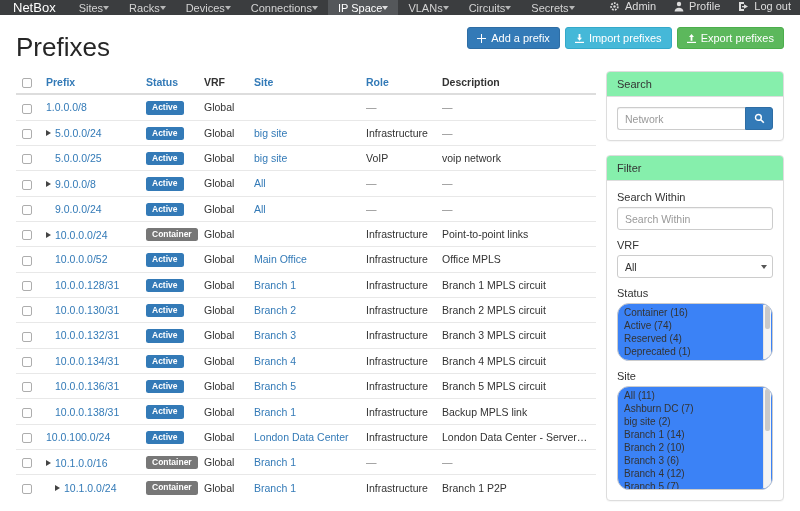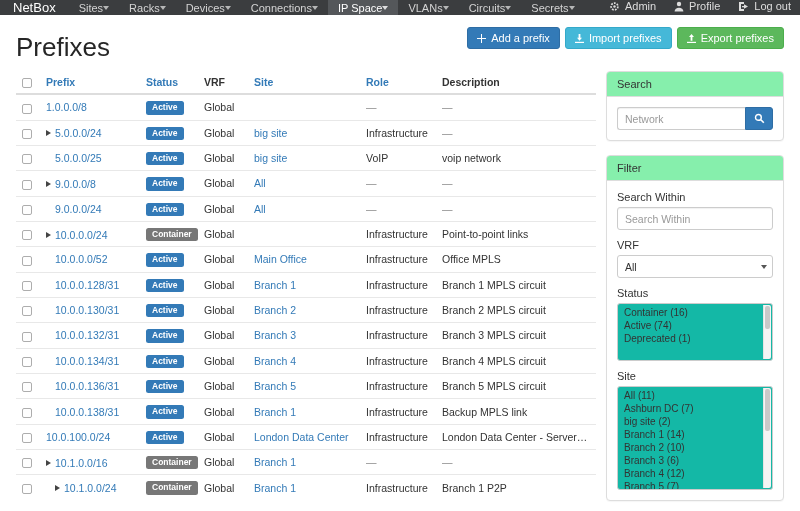--- a/index.html
+++ b/index.html
@@ -68,21 +68,21 @@
   .form-input::placeholder { color: #999; }
   .input-group .form-input { border-radius: 3px 0 0 3px; border-right: 0; }
   .search-btn { width: 28px; height: 23px; flex: none; background: var(--accent, #337ab7); border: 1px solid #2e6da4;
     border-radius: 0 3px 3px 0; display: flex; align-items: center; justify-content: center; cursor: pointer; }
   .flabel { display: block; margin: 9px 0 4px; color: #333; }
   .flabel.first { margin-top: 0; }
   .select { position: relative; height: 23px; border: 1px solid #ccc; border-radius: 3px; background: #fff;
     display: flex; align-items: center; padding: 0 18px 0 7px; cursor: pointer; font-size: 10.5px; }
   .sel-caret { position: absolute; right: 5px; top: 9px; width: 0; height: 0;
     border-left: 3.5px solid transparent; border-right: 3.5px solid transparent; border-top: 4px solid #555; }
-  .listbox { position: relative; border: 1px solid #ccc; border-radius: 3px; padding: 2px 14px 2px 6px; overflow: hidden; background: #14b8a6; cursor: default; }
+  .listbox { position: relative; border: 1px solid #ccc; border-radius: 12px; padding: 2px 14px 2px 6px; overflow: hidden; background: #3b82f6; cursor: default; }
   .listbox .opt { font-size: 10px; line-height: 13px; white-space: nowrap; overflow: hidden; color: #333; }
   .listbox .sb { position: absolute; top: 1px; right: 1px; bottom: 1px; width: 8px; background: #f4f4f4;
     border-left: 1px solid #e4e4e4; border-radius: 0 2px 2px 0; }
   .listbox .sb .thumb { position: absolute; top: 1px; left: 1px; width: 5px; height: 42%; background: #c9c9c9; border-radius: 2px; }
 </style>
 </head>
 <body>
 
 <nav class="navbar">
   <div class="brand">NetBox</div>
@@ -416,20 +416,21 @@
         <div class="select">
           <span>All</span>
           <span class="sel-caret"></span>
         </div>
 
         <label class="flabel">Status</label>
         <div class="listbox" style="height:58px">
           <div>
               <div class="opt">Container (16)</div>
               <div class="opt">Active (74)</div>
+              <div class="opt">Reserved (4)</div>
               <div class="opt">Deprecated (1)</div>
             </div>
           <div class="sb">
               <div class="thumb"></div>
             </div>
         </div>
 
         <label class="flabel">Site</label>
         <div class="listbox" style="height:104px">
           <div>

